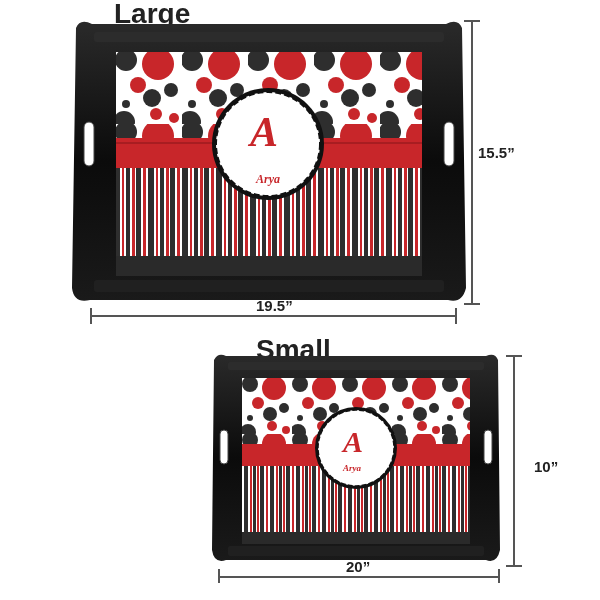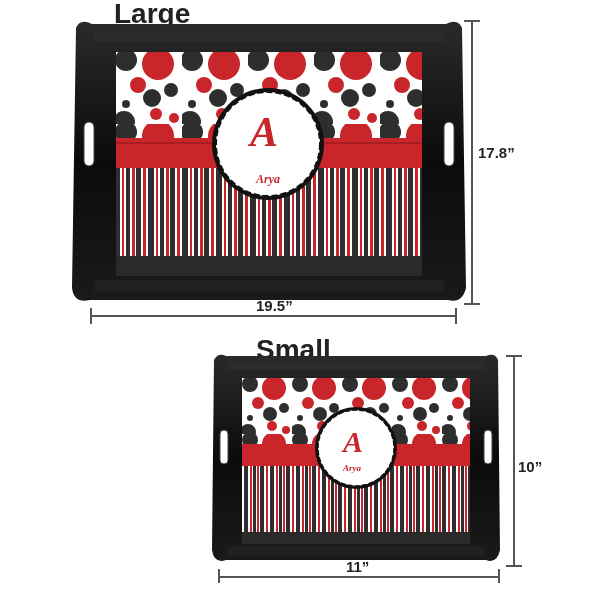--- a/index.html
+++ b/index.html
@@ -69,21 +69,21 @@
     <circle cx="200" cy="126" r="52" fill="#fff" stroke="#111" stroke-width="2" stroke-dasharray="6 3"></circle>
     <circle cx="200" cy="126" r="48" fill="#fff"></circle>
   </g>
 </svg>
 <div class="label" style="left:250px;top:108px;font-size:42px;color:#c8262a;font-style:italic;font-family:'Liberation Serif',serif;">A</div>
 <div class="label" style="left:256px;top:172px;font-size:12px;color:#c8262a;font-style:italic;font-family:'Liberation Serif',serif;">Arya</div>
 
 <div class="mline" style="left:471px;top:20px;width:2px;height:284px;"></div>
 <div class="mline" style="left:464px;top:20px;width:16px;height:2px;"></div>
 <div class="mline" style="left:464px;top:303px;width:16px;height:2px;"></div>
-<div class="label dim" style="left:478px;top:144px;">17.8”</div>
+<div class="label dim" style="left:478px;top:144px;">15.5”</div>
 
 <div class="mline" style="left:90px;top:315px;width:366px;height:2px;"></div>
 <div class="mline" style="left:90px;top:308px;width:2px;height:16px;"></div>
 <div class="mline" style="left:455px;top:308px;width:2px;height:16px;"></div>
 <div class="label dim" style="left:256px;top:297px;">19.5”</div>
 
 <div class="label size-title" style="left:256px;top:334px;">Small</div>
 
 <svg class="tray" style="left:208px;top:352px;" width="296" height="216" viewBox="0 0 296 216">
   <defs>
@@ -133,18 +133,18 @@
     <circle cx="148" cy="96" r="38" fill="#fff" stroke="#111" stroke-width="1.5" stroke-dasharray="5 2"></circle>
     <circle cx="148" cy="96" r="35" fill="#fff"></circle>
   </g>
 </svg>
 <div class="label" style="left:343px;top:425px;font-size:30px;color:#c8262a;font-style:italic;font-family:'Liberation Serif',serif;">A</div>
 <div class="label" style="left:343px;top:463px;font-size:9px;color:#c8262a;font-style:italic;font-family:'Liberation Serif',serif;">Arya</div>
 
 <div class="mline" style="left:513px;top:355px;width:2px;height:211px;"></div>
 <div class="mline" style="left:506px;top:355px;width:16px;height:2px;"></div>
 <div class="mline" style="left:506px;top:565px;width:16px;height:2px;"></div>
-<div class="label dim" style="left:518px;top:458px;">10”</div>
+<div class="label dim" style="left:534px;top:458px;">10”</div>
 
 <div class="mline" style="left:218px;top:576px;width:282px;height:2px;"></div>
 <div class="mline" style="left:218px;top:569px;width:2px;height:14px;"></div>
 <div class="mline" style="left:498px;top:569px;width:2px;height:14px;"></div>
-<div class="label dim" style="left:346px;top:558px;">11”</div>
+<div class="label dim" style="left:346px;top:558px;">20”</div>
 
 </body></html>

